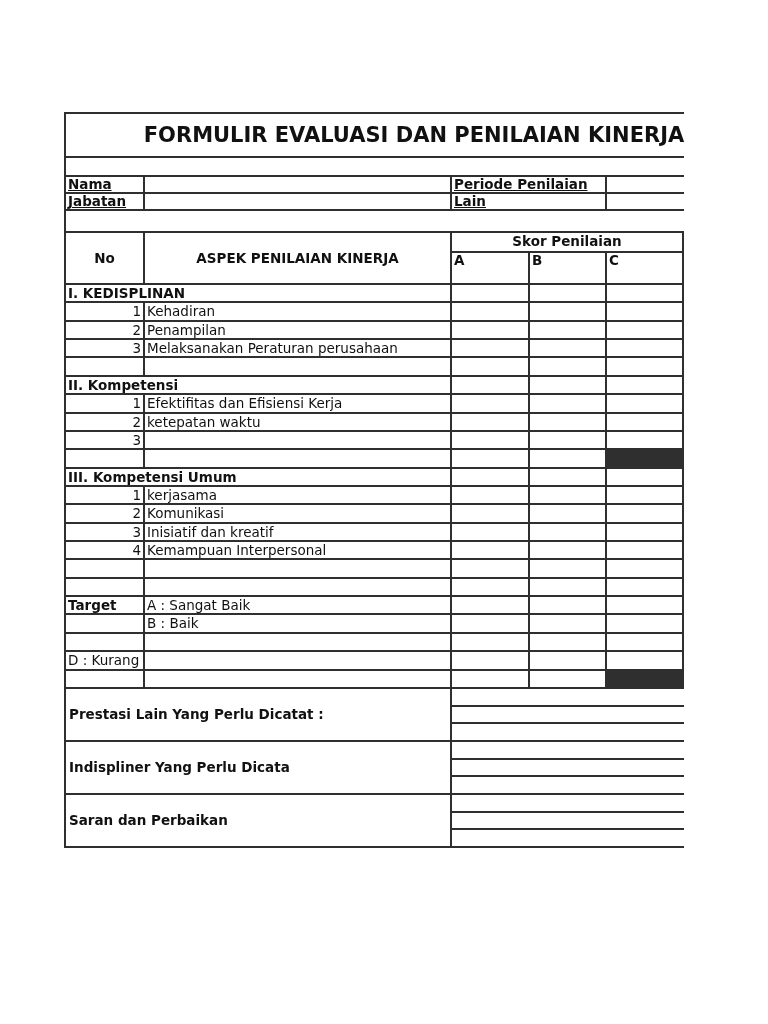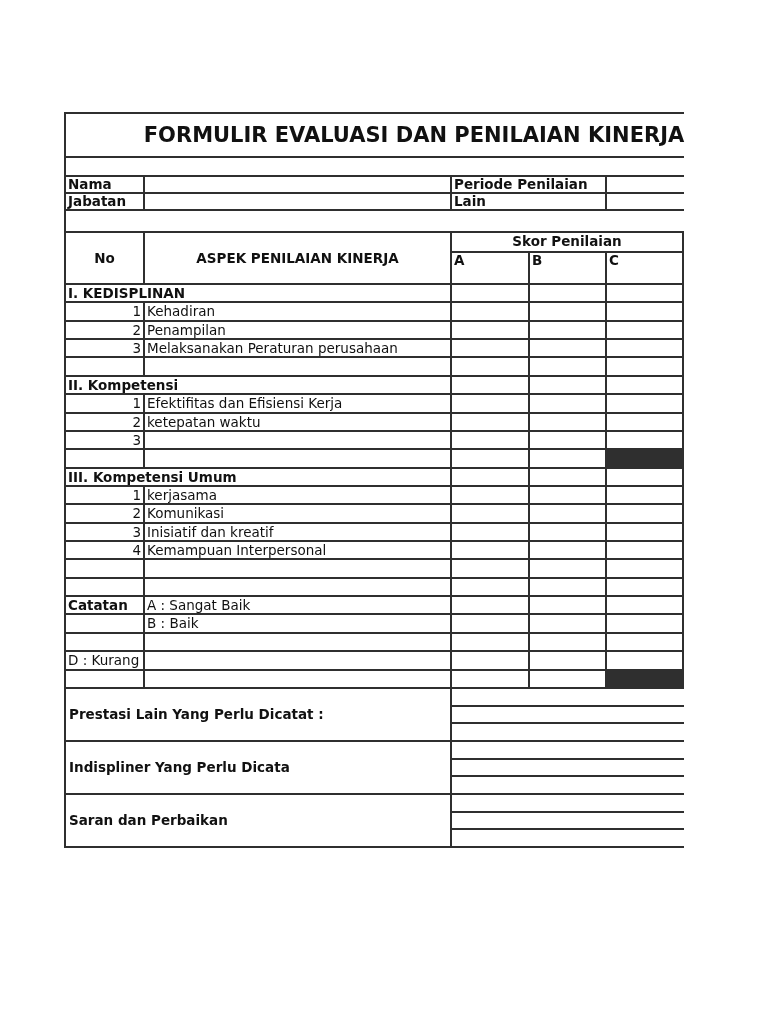--- a/index.html
+++ b/index.html
@@ -29,21 +29,21 @@
   .spacer2 { height: 20px; border-left: 2px solid var(--line); }
 
   
   .info {
     display: grid; width: 620px;
     grid-template-columns: 77px 305px 153px 77px;
     grid-template-rows: 15px 15px;
     gap: 2px; background: var(--line);
     border: 2px solid var(--line); border-right: none;
   }
-  .info > div { background: #ffffff; font-size: 13.5px; line-height: 15px; white-space: nowrap; overflow: hidden; }
+  .info > div { background: #ffffff; font-size: 13.5px; line-height: 15px; white-space: nowrap; overflow: hidden; text-decoration: underline; }
   .cell-label { font-weight: bold; padding-left: 2px; }
 
   
   .main {
     display: grid; width: 620px;
     grid-template-columns: 77px 305px 76px 75px 75px;
     grid-template-rows: 18px 30px repeat(22, 16.36px);
     gap: 2px; background: var(--line);
     border: 2px solid var(--line);
   }
@@ -206,21 +206,21 @@
       <div class="score"></div>
       <div class="score"></div>
       <div class="score"></div>
 
       <div class="num"></div>
       <div class="lbl"></div>
       <div class="score"></div>
       <div class="score"></div>
       <div class="score"></div>
 
-      <div class="num catatan-lab" style="text-align:left;padding-left:2px;">Catatan</div>
+      <div class="num catatan-lab" style="text-align:left;padding-left:2px;">Target</div>
       <div class="lbl">A : Sangat Baik</div>
       <div class="score"></div>
       <div class="score"></div>
       <div class="score"></div>
 
       <div class="num"></div>
       <div class="lbl">B : Baik</div>
       <div class="score"></div>
       <div class="score"></div>
       <div class="score"></div>

